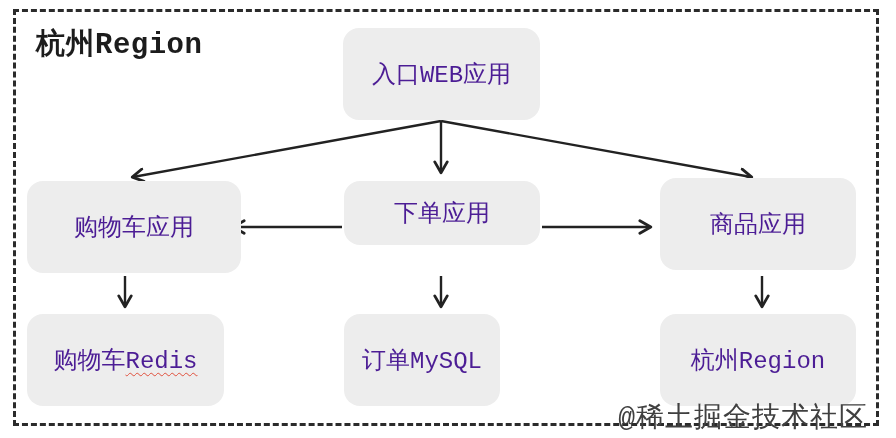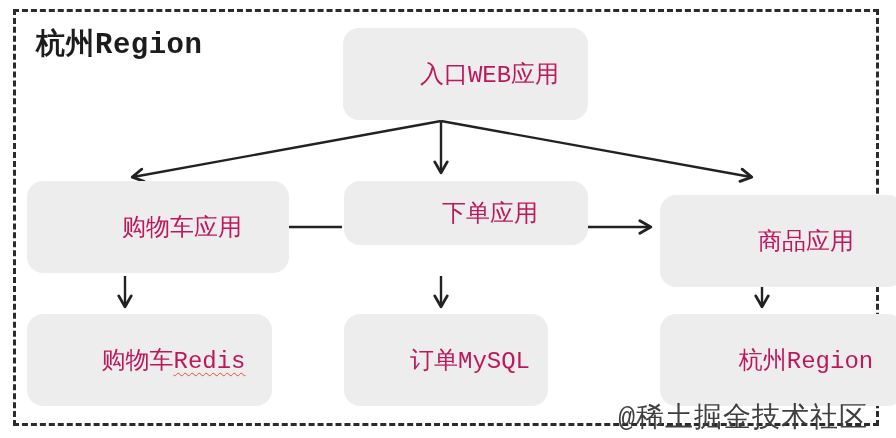--- a/index.html
+++ b/index.html
@@ -12,26 +12,26 @@
     position:absolute; left:13px; top:9px; width:860px; height:411px;
     border:3px dashed #2b2b2b;
   }
   .region-title {
     position:absolute; left:36px; top:24px;
     font-size:29px; font-weight:600; color:#1c1c1c; letter-spacing:0.5px;
   }
   .node {
     position:absolute; background:#ededed; border-radius:16px;
     display:flex; align-items:center; justify-content:center;
-    font-size:24px; color:#be185d; white-space:nowrap;padding-left:48px;
+    font-size:24px; color:#4c1d95; white-space:nowrap;
   }
   .n-entry         { left:343px; top:28px;  width:197px; height:92px; }
   .n-cart-app      { left:27px;  top:181px; width:214px; height:92px; }
   .n-order-app     { left:344px; top:181px; width:196px; height:64px; }
-  .n-product-app   { left:660px; top:195px; width:196px; height:92px; }
+  .n-product-app   { left:660px; top:178px; width:196px; height:92px; }
   .n-cart-redis    { left:27px;  top:314px; width:197px; height:92px; }
   .n-order-mysql   { left:344px; top:314px; width:156px; height:92px; }
   .n-product-mysql { left:660px; top:314px; width:196px; height:92px; }
   .spell-error {
     text-decoration-line:underline;
     text-decoration-style:wavy;
     text-decoration-color:#e0503c;
     text-decoration-thickness:1px;
     text-underline-offset:4px;
   }

